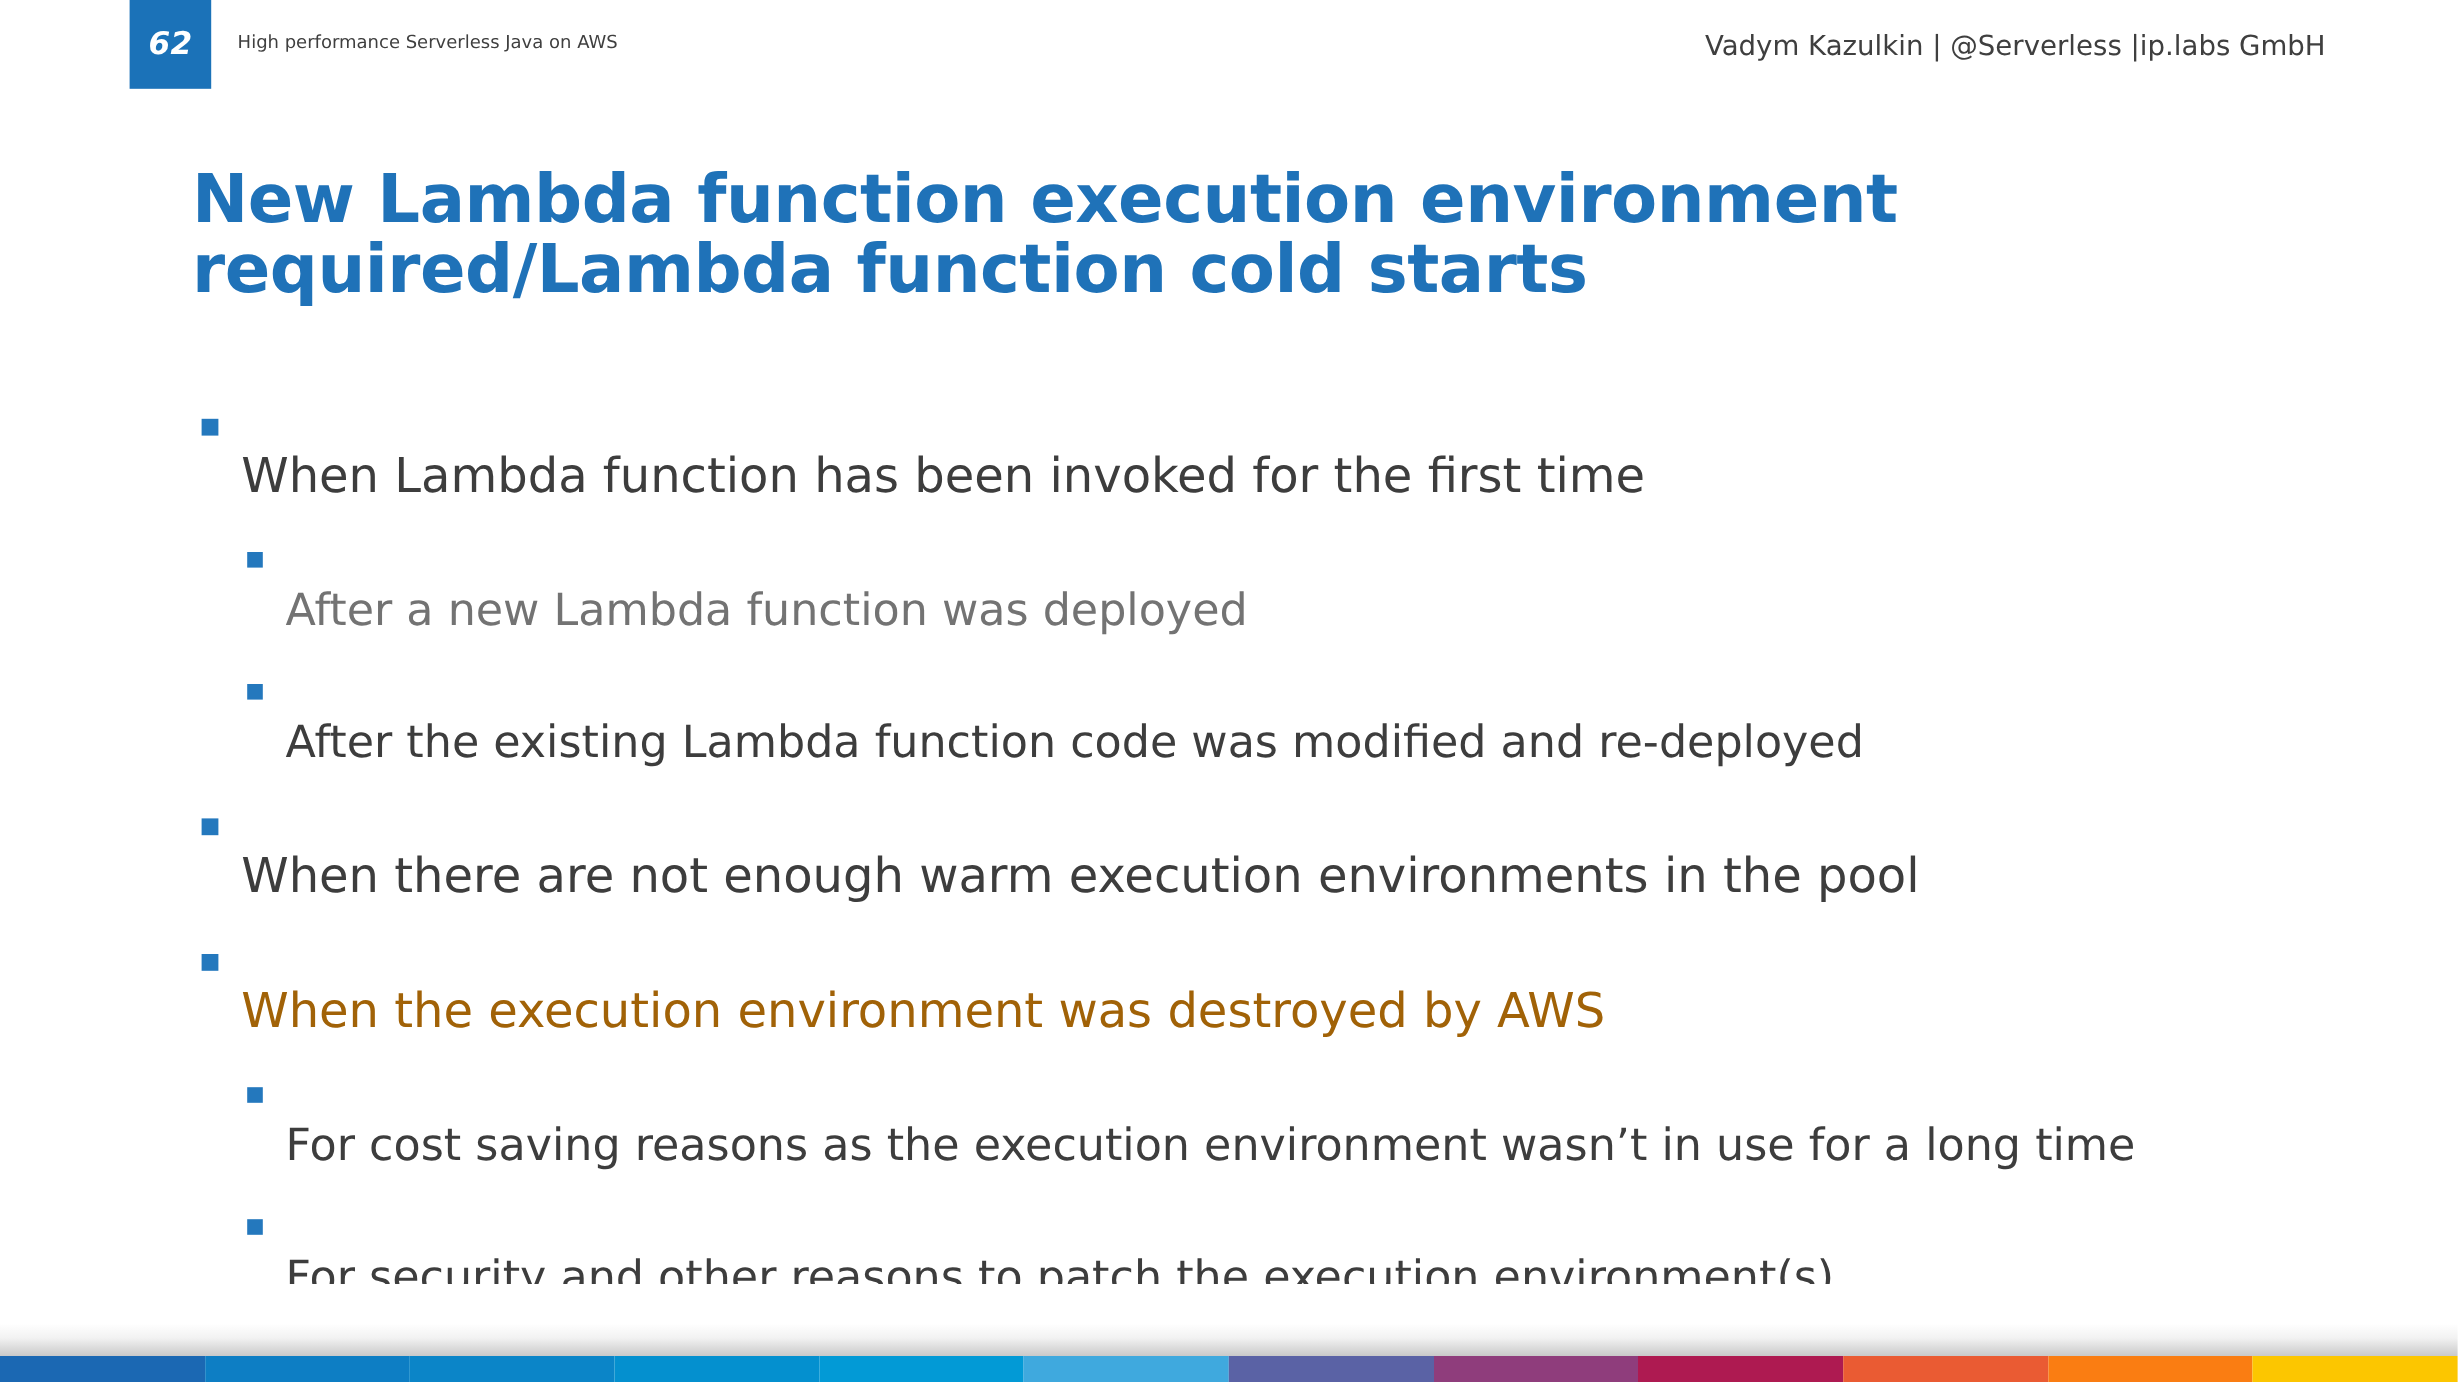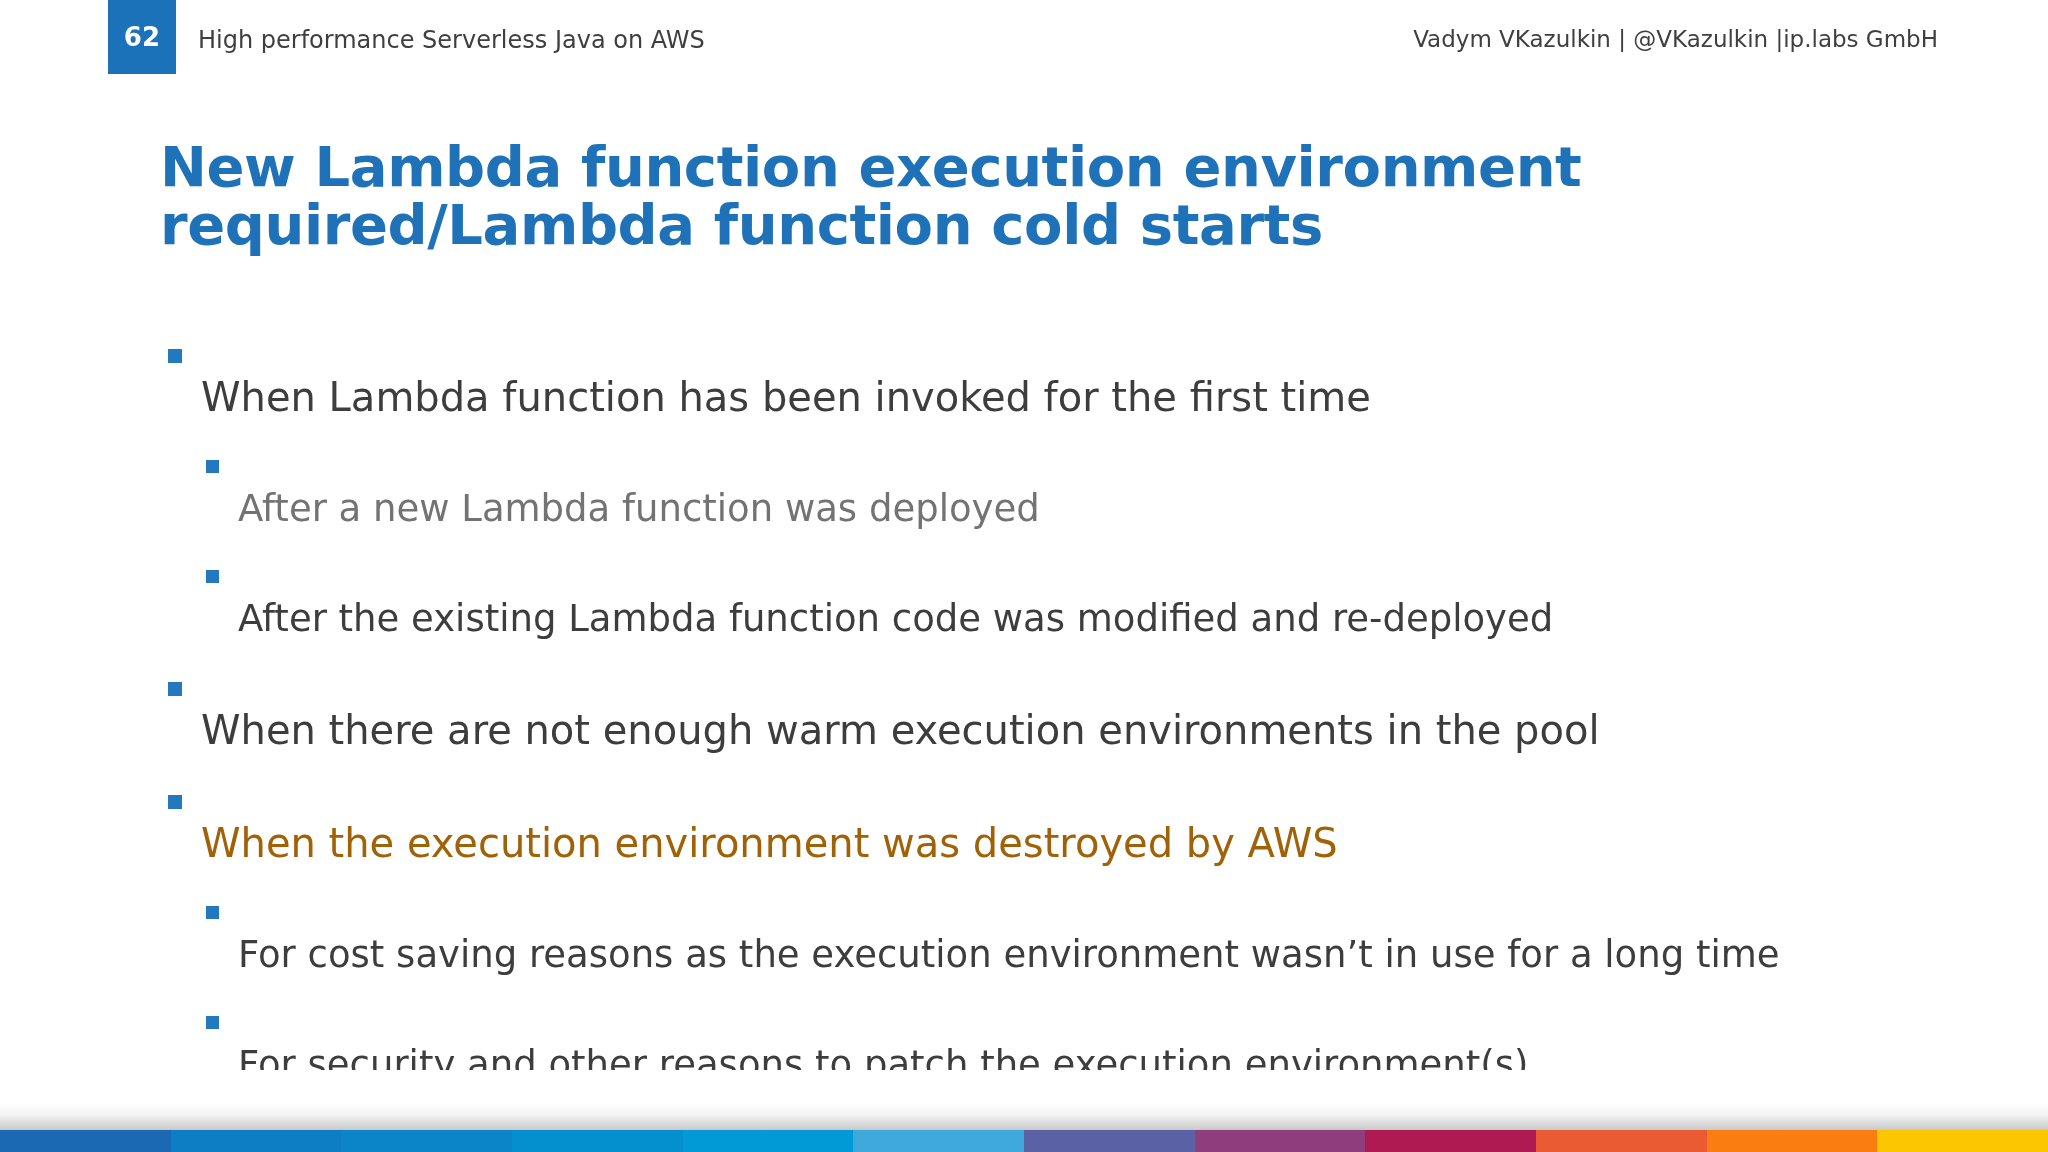--- a/index.html
+++ b/index.html
@@ -32,33 +32,34 @@
   .slide-number-box {
     position: absolute;
     left: 108px;
     top: 0;
     width: 68px;
     height: 74px;
     background: #1b72b8;
     display: flex;
     align-items: center;
     justify-content: center;
+    font-style: italic;
   }
   .slide-number {
     color: #ffffff;
     font-size: 26px;
     font-weight: bold;
     letter-spacing: 0.2px;
     line-height: 1;
   }
   .header-title {
     position: absolute;
     left: 198px;
     top: 26px;
-    font-size: 24px;
+    font-size: 15px;
     color: #3f3f3f;
     font-weight: normal;
     white-space: nowrap;
   }
   .header-author {
     position: absolute;
     right: 110px;
     top: 26px;
     font-size: 23px;
     color: #3f3f3f;
@@ -153,21 +154,21 @@
 </head>
 <body>
 
 <div class="slide">
 
   <div class="header">
     <div class="slide-number-box" style="background: rgb(27, 114, 184);">
       <span class="slide-number">62</span>
     </div>
     <div class="header-title">High performance Serverless Java on AWS</div>
-    <div class="header-author">Vadym VKazulkin | @VKazulkin |ip.labs GmbH</div>
+    <div class="header-author">Vadym Kazulkin | @Serverless |ip.labs GmbH</div>
   </div>
 
   <div class="title-block">
     <div class="title-line" style="color: rgb(31, 114, 184);">New Lambda function execution environment</div>
     <div class="title-line" style="color: rgb(31, 114, 184);">required/Lambda function cold starts</div>
   </div>
 
   <div class="content">
 
     <div class="bullet-row level-1">

